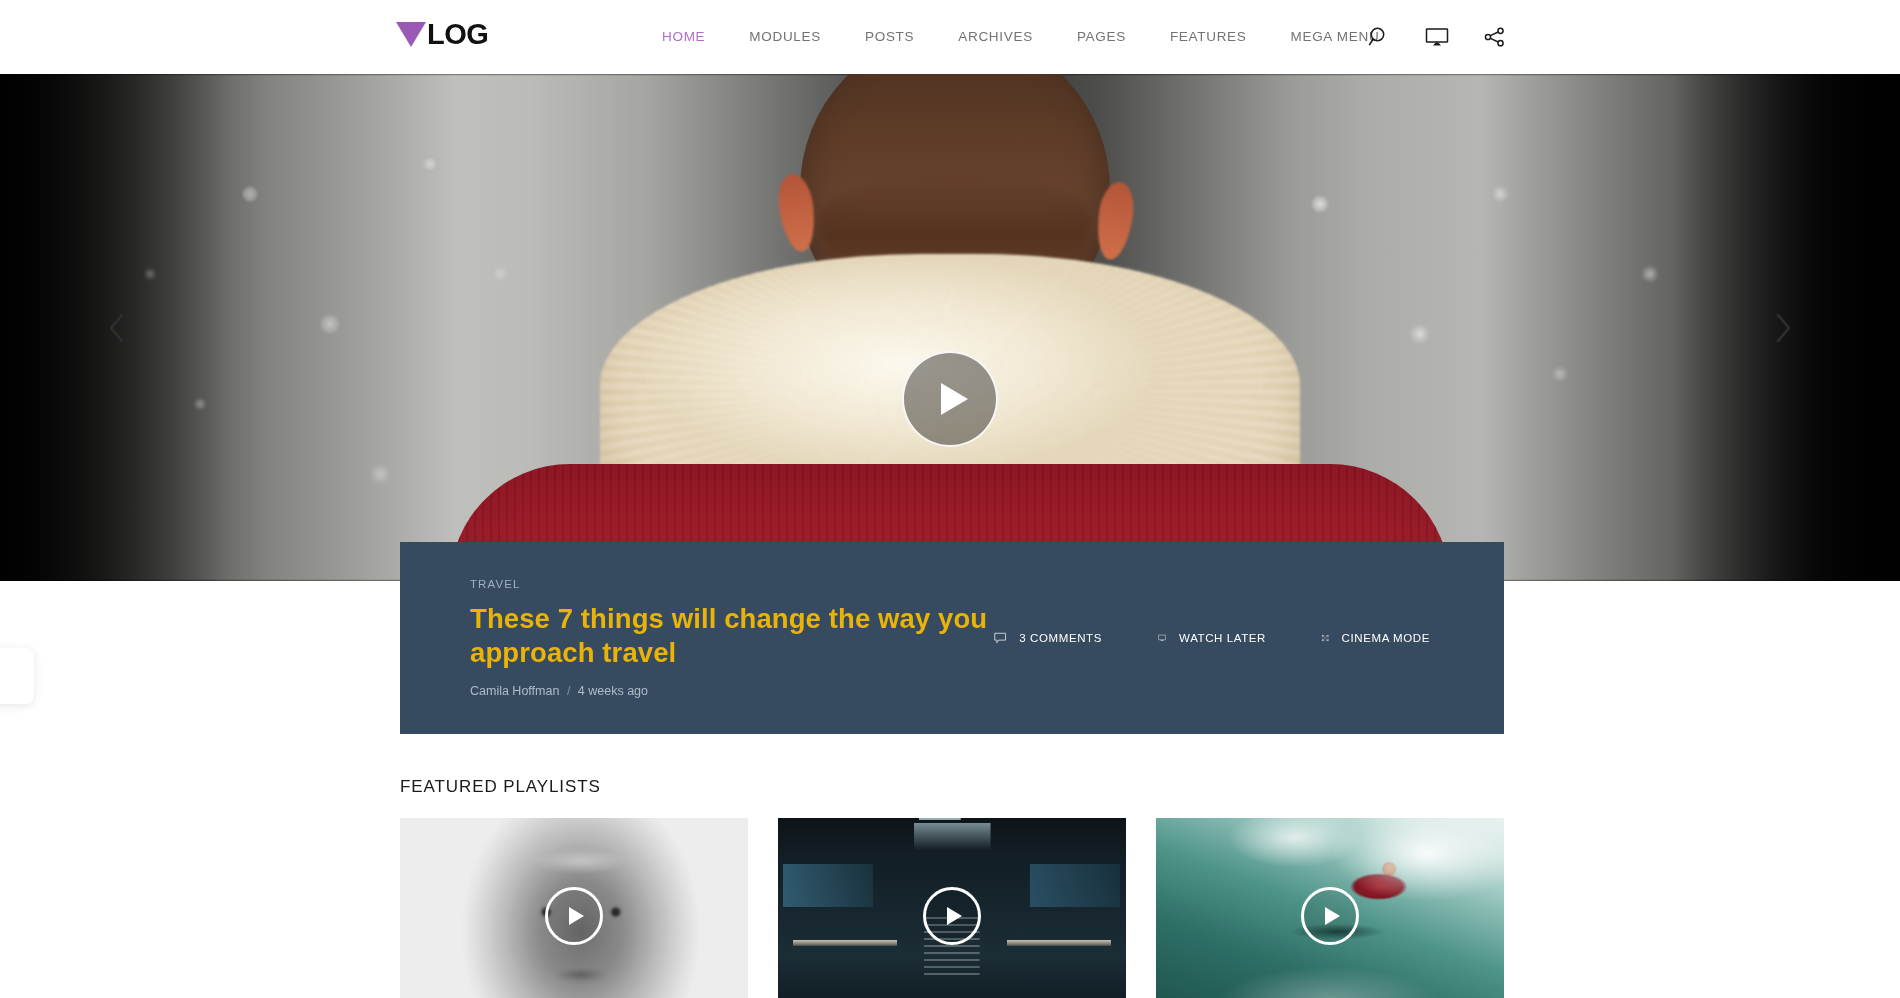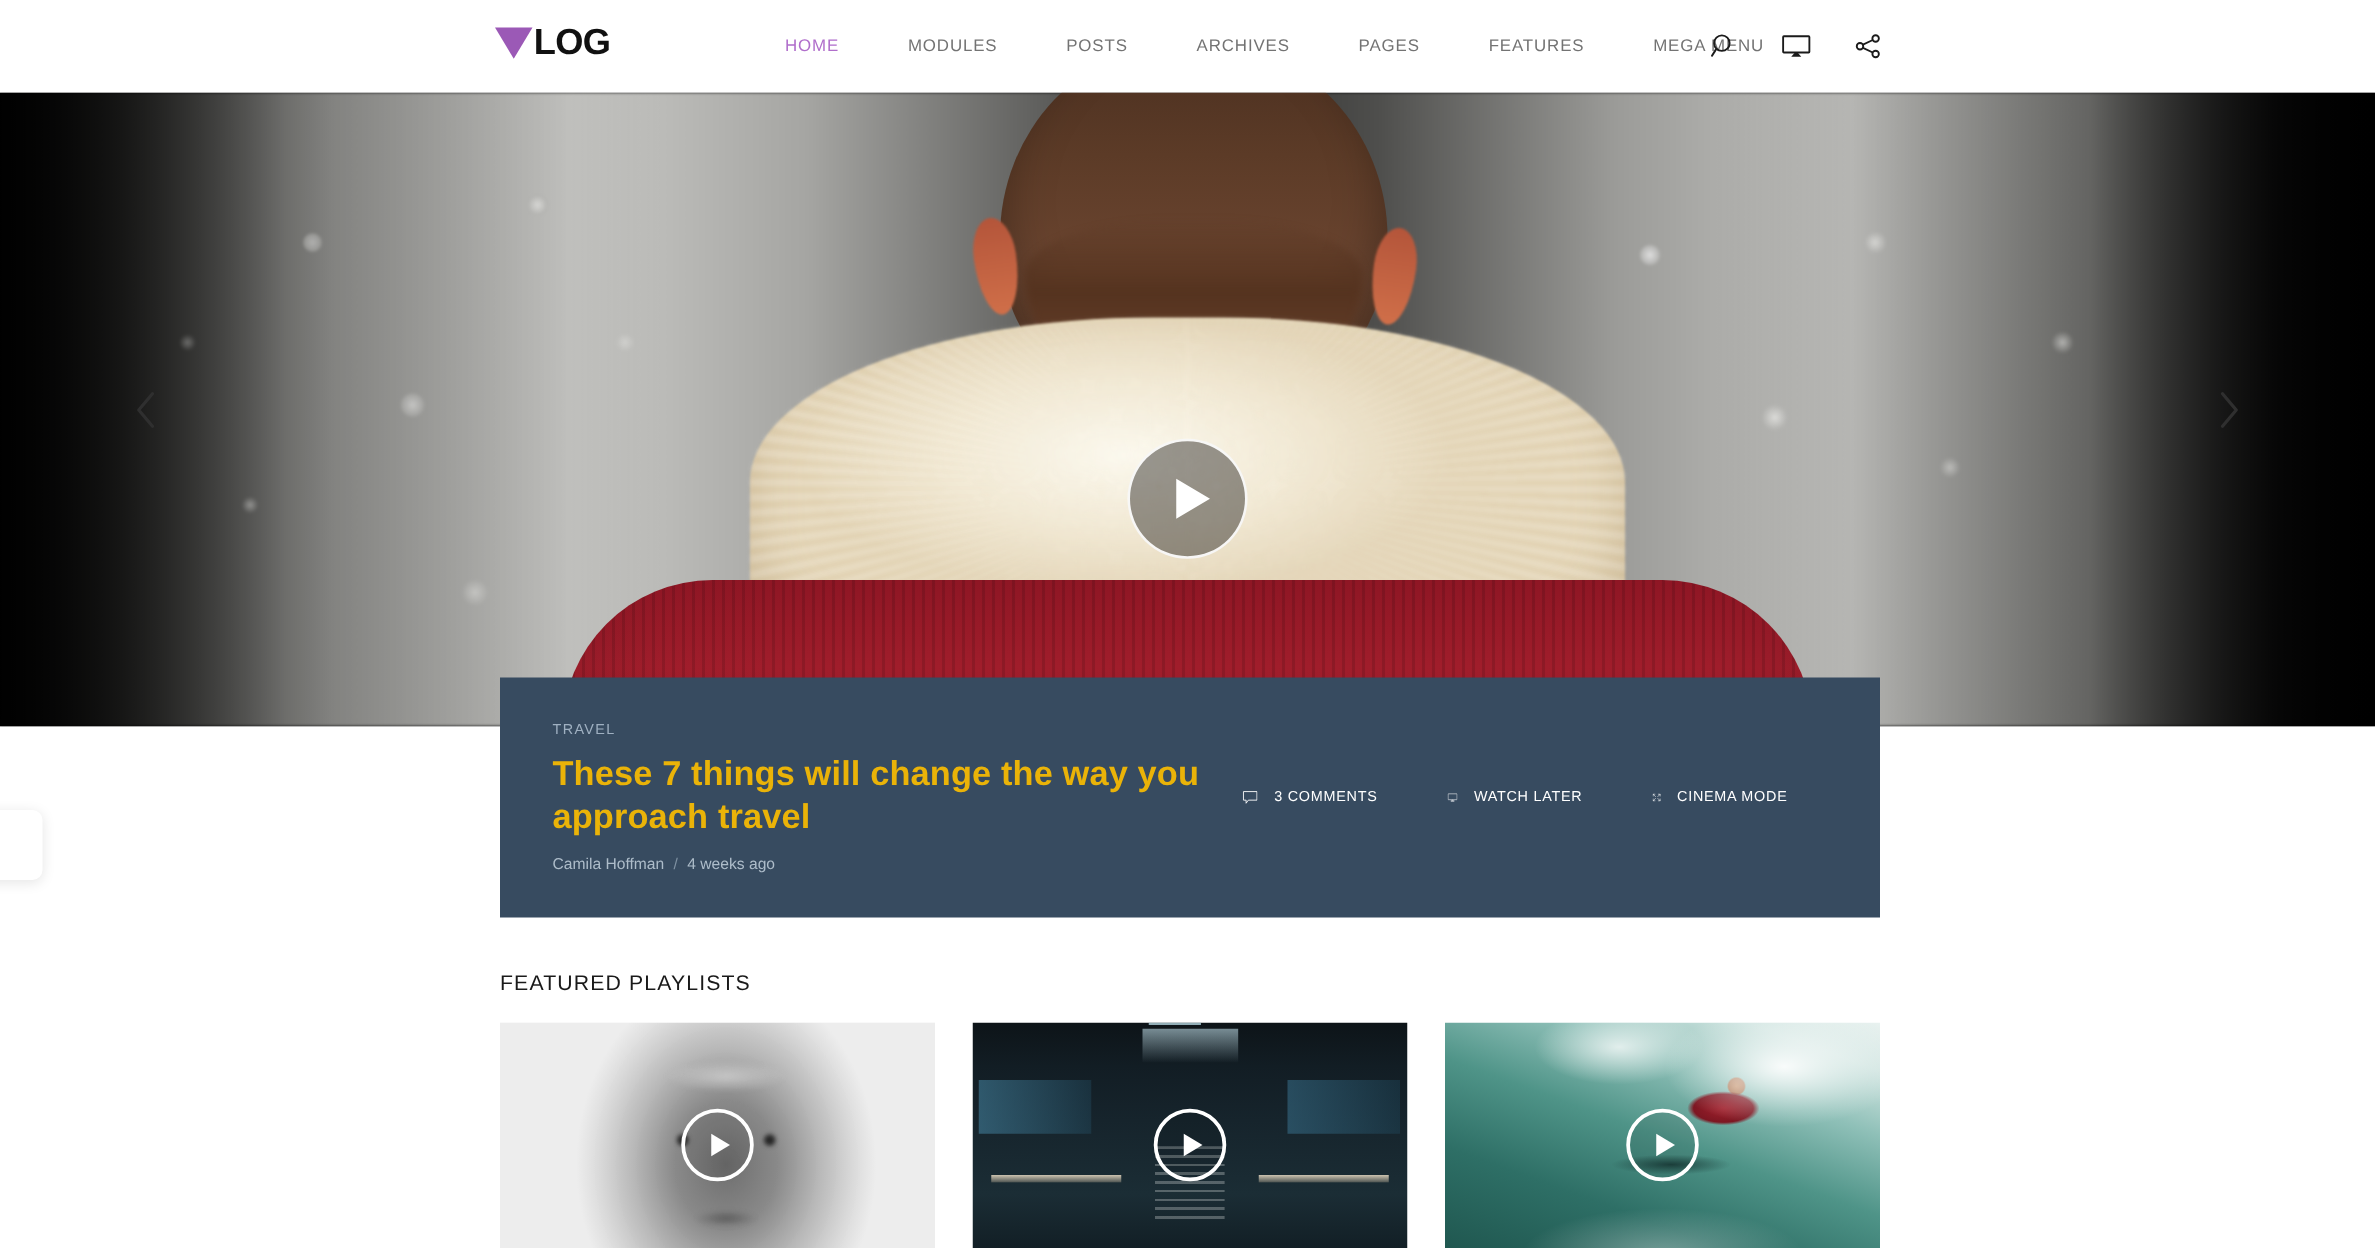--- a/index.html
+++ b/index.html
@@ -40,26 +40,26 @@
   .logo-text {
     font-size: 29px;
     font-weight: 700;
     letter-spacing: -0.5px;
     color: #111111;
     line-height: 1;
   }
 
   .main-nav {
     position: absolute;
-    left: 606px;
+    left: 640px;
     top: 0;
     height: 74px;
     display: flex;
     align-items: center;
-    gap: 11px;
+    gap: 0px;
   }
   .nav-item {
     font-size: 13.5px;
     font-weight: 500;
     letter-spacing: 0.7px;
     color: #737373;
     text-decoration: none;
     padding: 0 22px;
     line-height: 74px;
     white-space: nowrap;
@@ -238,20 +238,21 @@
     height: 192px;
     background: #374b60;
     display: flex;
     align-items: center;
     z-index: 20;
   }
   .info-left {
     padding: 0 0 0 42px;
     flex: 1 1 auto;
     min-width: 0;
+    margin-left: 28px;
   }
   .info-cat {
     font-size: 11.5px;
     letter-spacing: 1.1px;
     color: #9fb0c1;
     margin-bottom: 12px;
   }
   .info-title {
     font-size: 27.5px;
     font-weight: 700;

